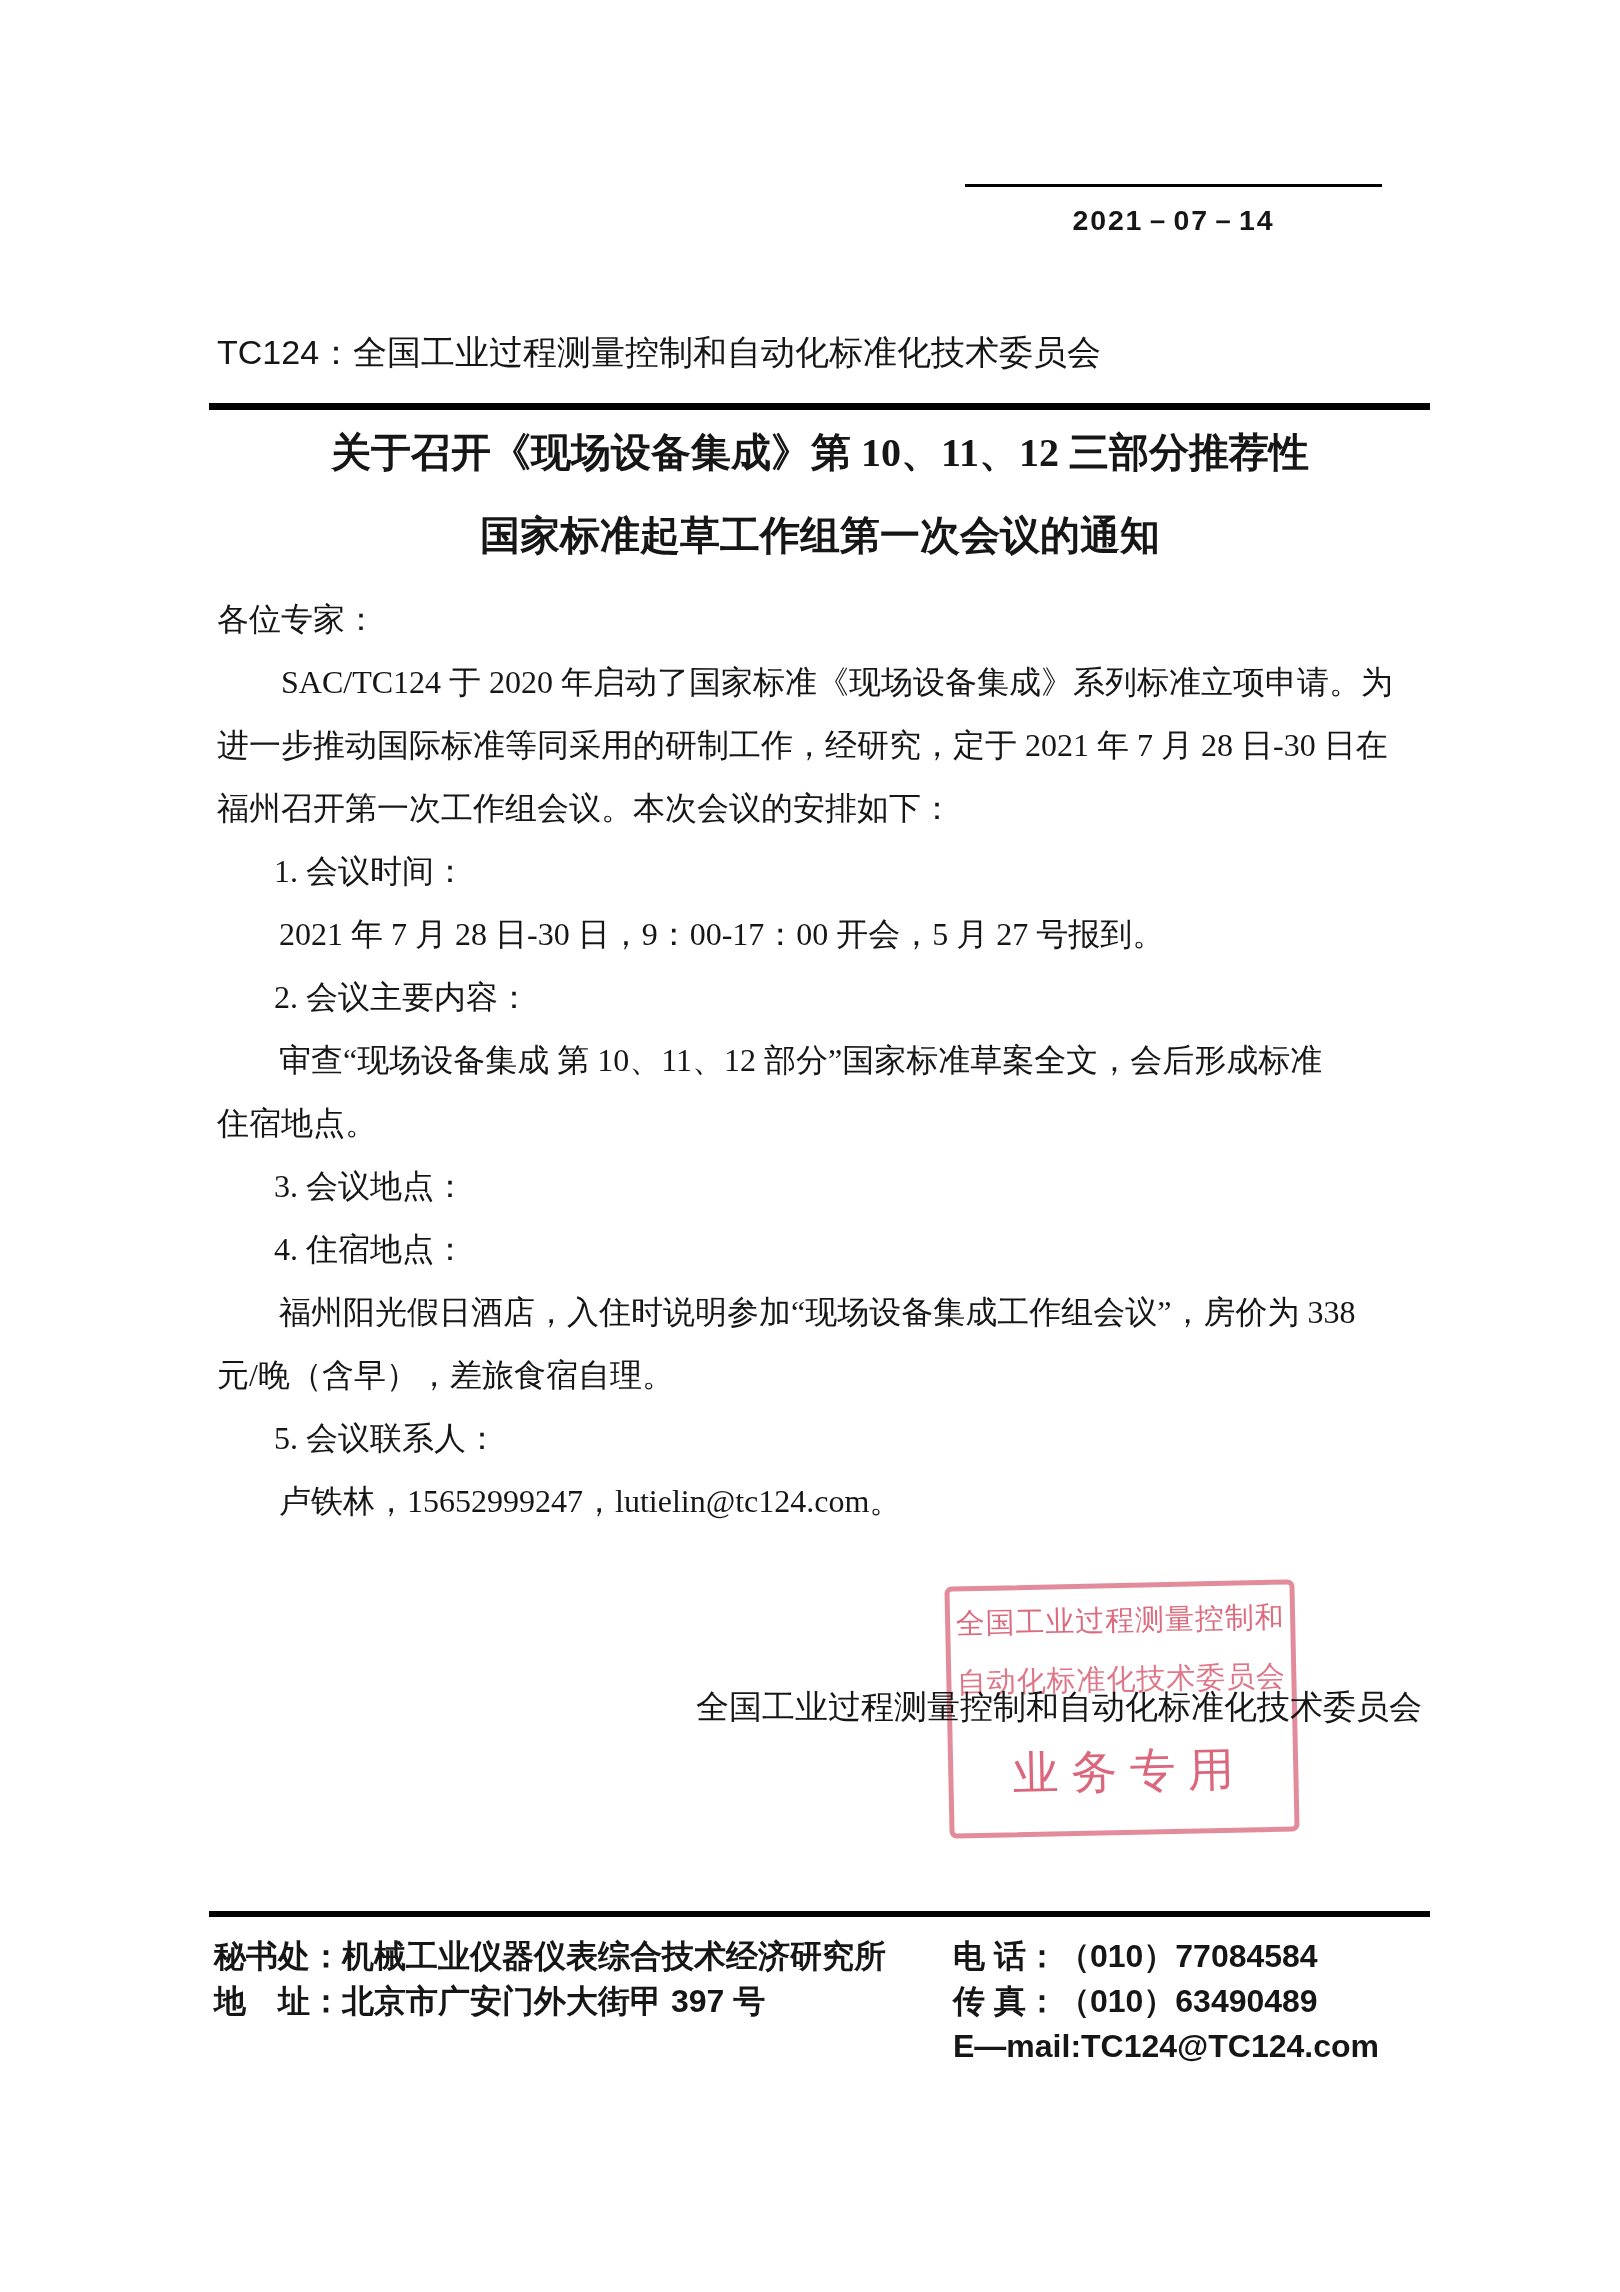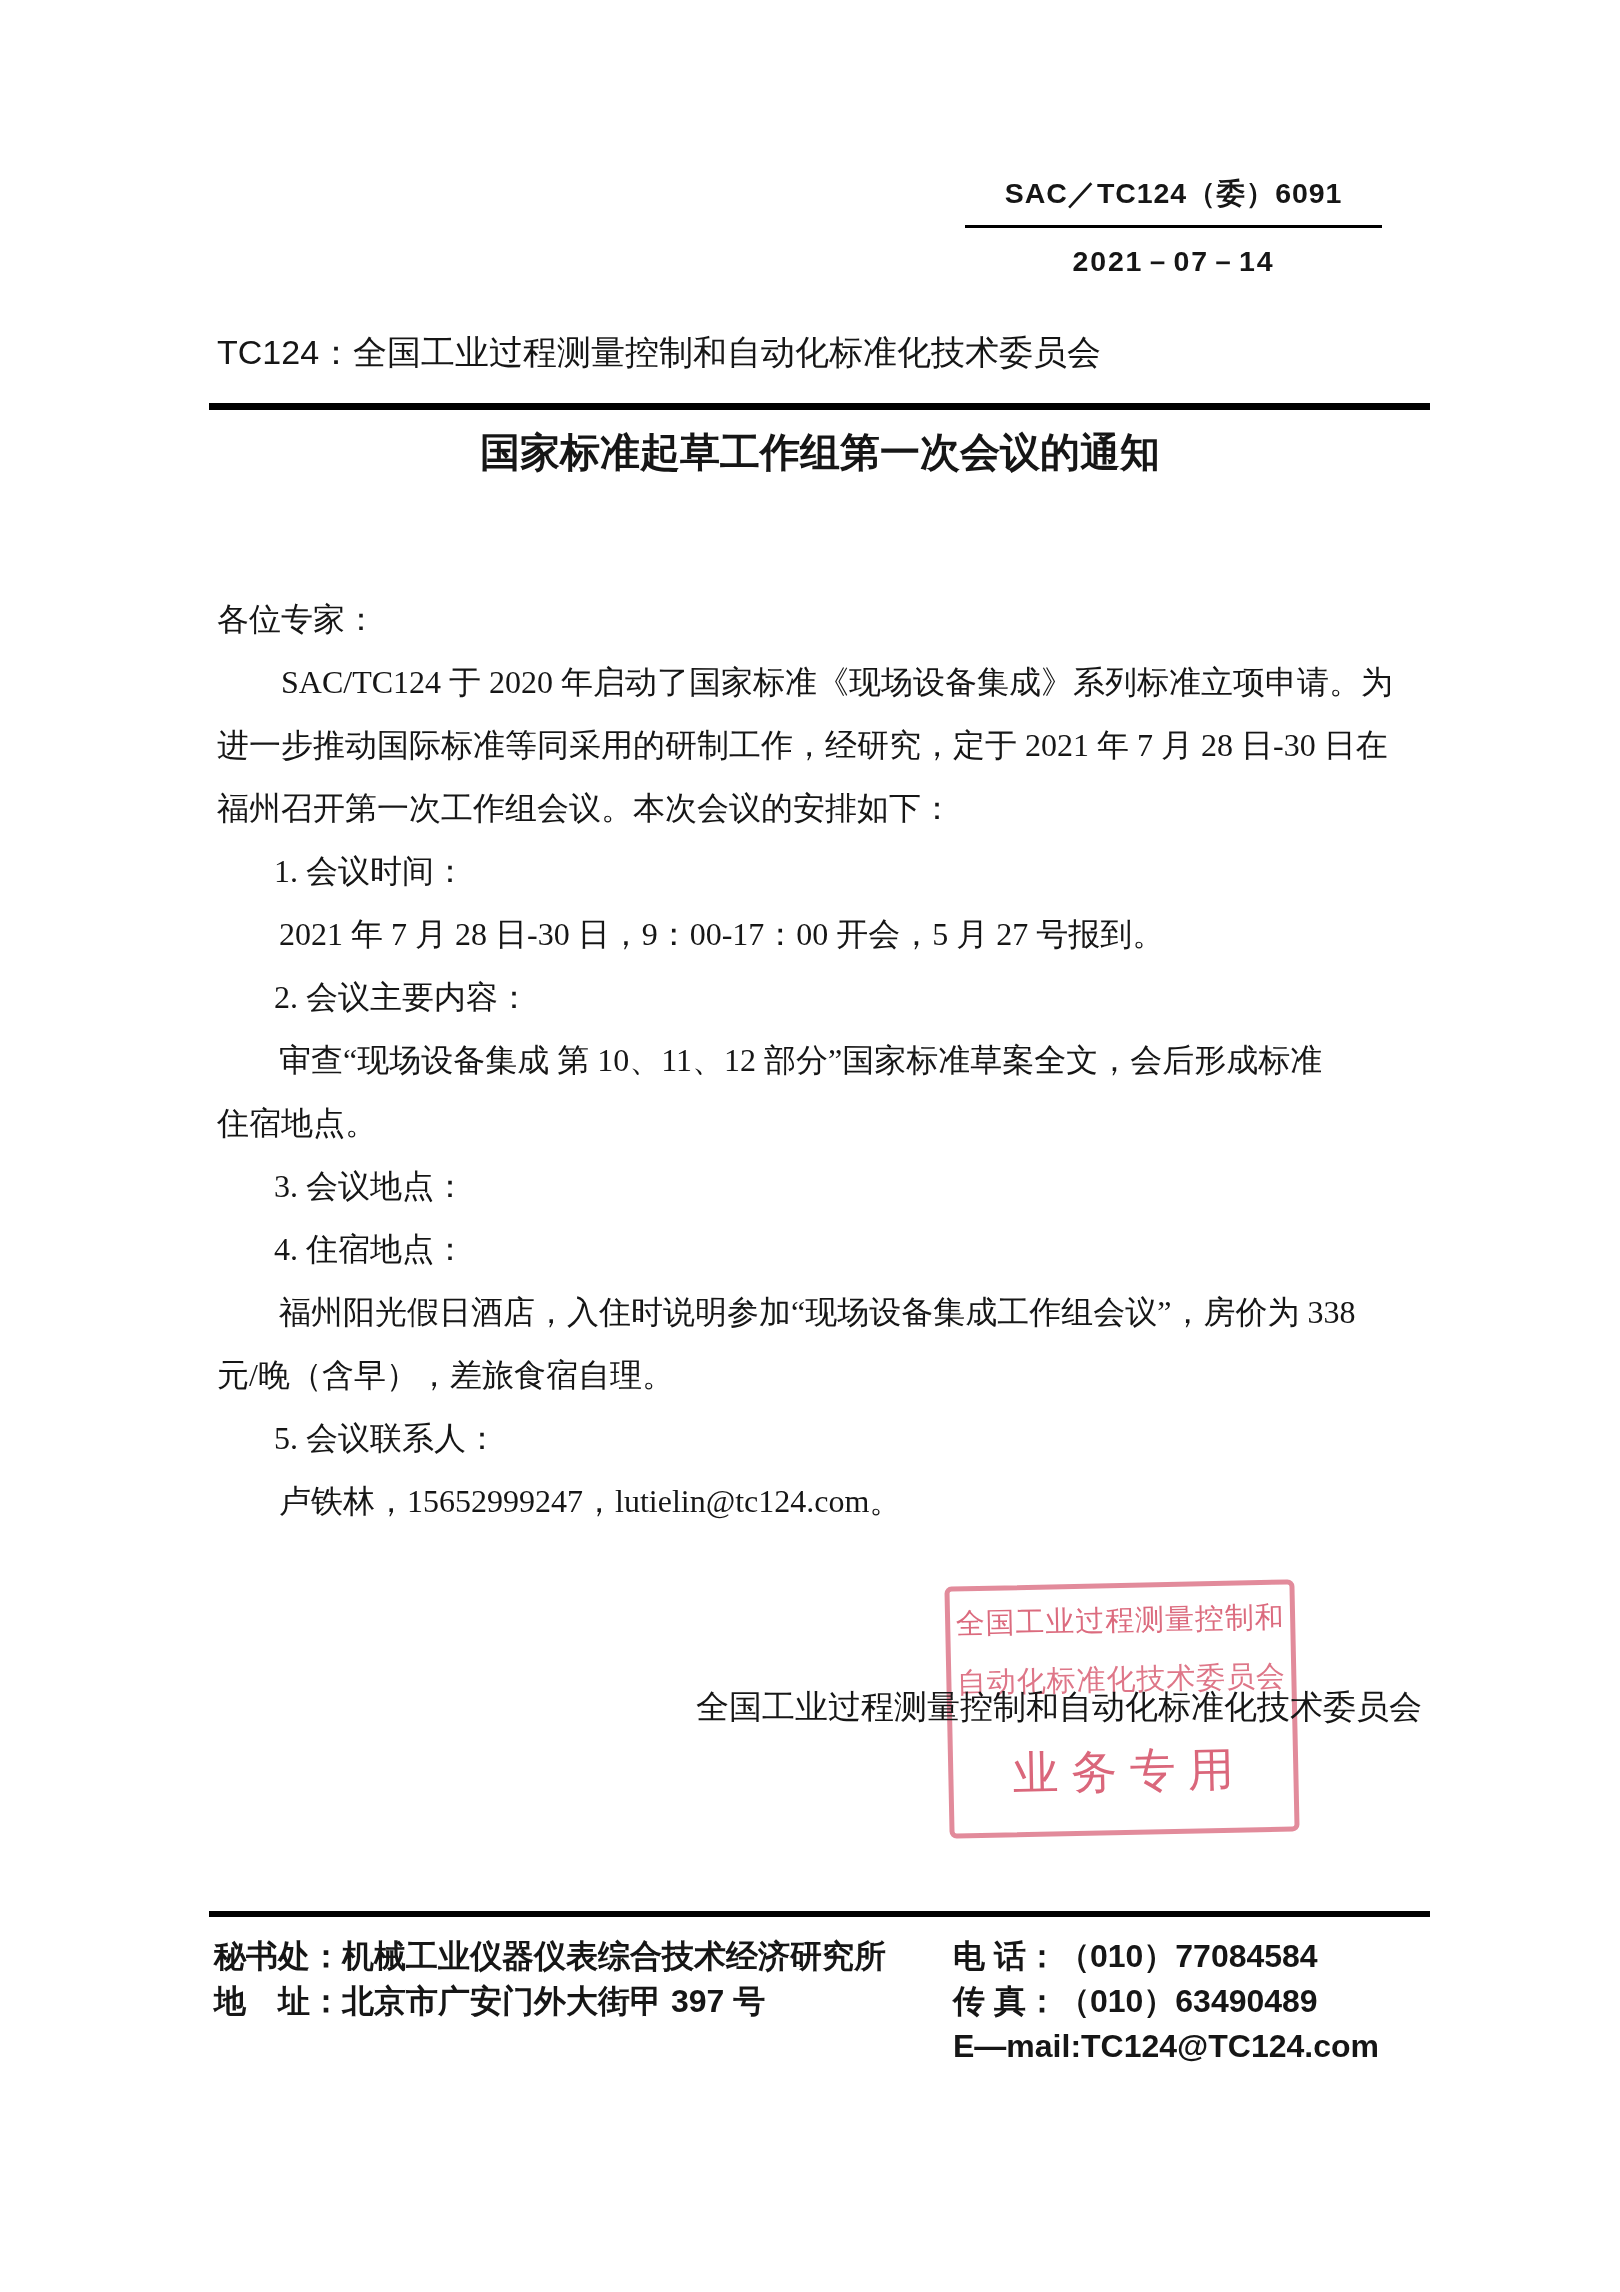--- a/index.html
+++ b/index.html
@@ -78,29 +78,29 @@
   .footer-left{left:214px;}
   .footer-right{left:953px;}
   .footer-row{line-height:45px;white-space:nowrap;}
 </style>
 </head>
 <body>
 
 <div class="page">
 
   <div class="doc-block sans">
-    <div class="doc-number">SAC／TC124（委）6091</div>
     <div class="doc-rule"></div>
     <div class="doc-date">2021－07－14</div>
   </div>
 
   <div class="committee-line sans">TC124：全国工业过程测量控制和自动化标准化技术委员会</div>
   <div class="top-rule"></div>
 
   <div class="title-block">
+    <div class="title-line">关于召开《现场设备集成》第 10、11、12 三部分推荐性</div>
     <div class="title-line">国家标准起草工作组第一次会议的通知</div>
   </div>
 
   <div class="body-block">
     <div class="body-line ind-none">各位专家：</div>
     <div class="body-line ind-first">SAC/TC124 于 2020 年启动了国家标准《现场设备集成》系列标准立项申请。为</div>
     <div class="body-line ind-none">进一步推动国际标准等同采用的研制工作，经研究，定于 2021 年 7 月 28 日-30 日在</div>
     <div class="body-line ind-none">福州召开第一次工作组会议。本次会议的安排如下：</div>
     <div class="body-line ind-item">1. 会议时间：</div>
     <div class="body-line ind-sub">2021 年 7 月 28 日-30 日，9：00-17：00 开会，5 月 27 号报到。</div>

